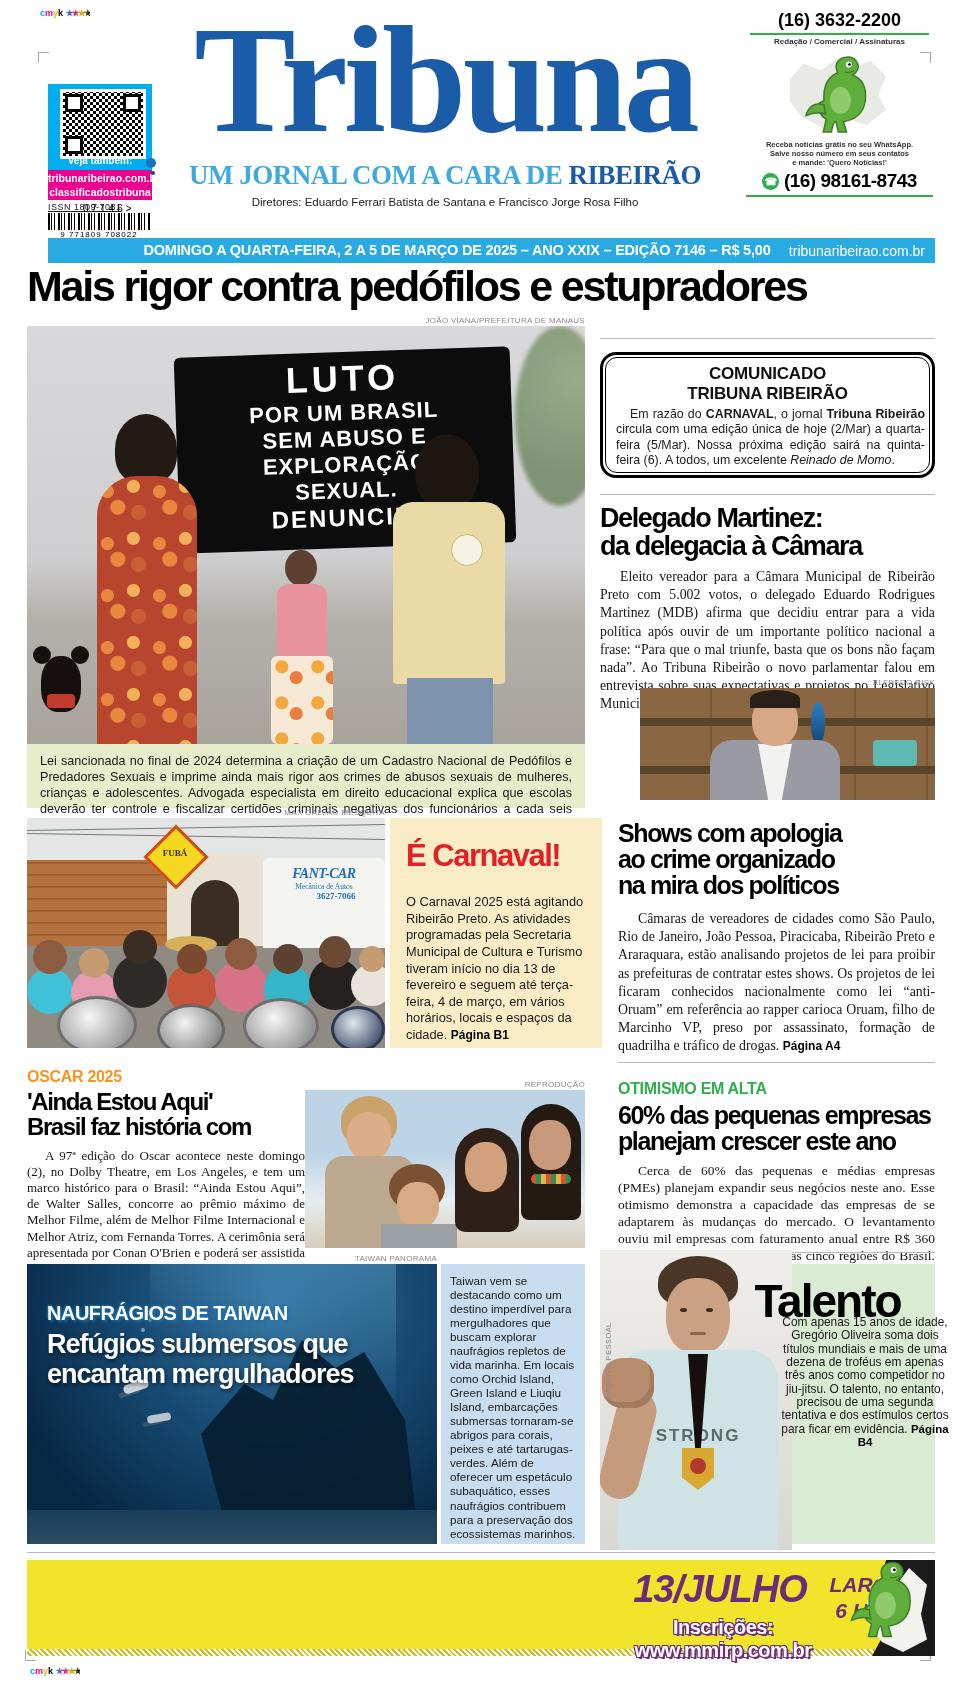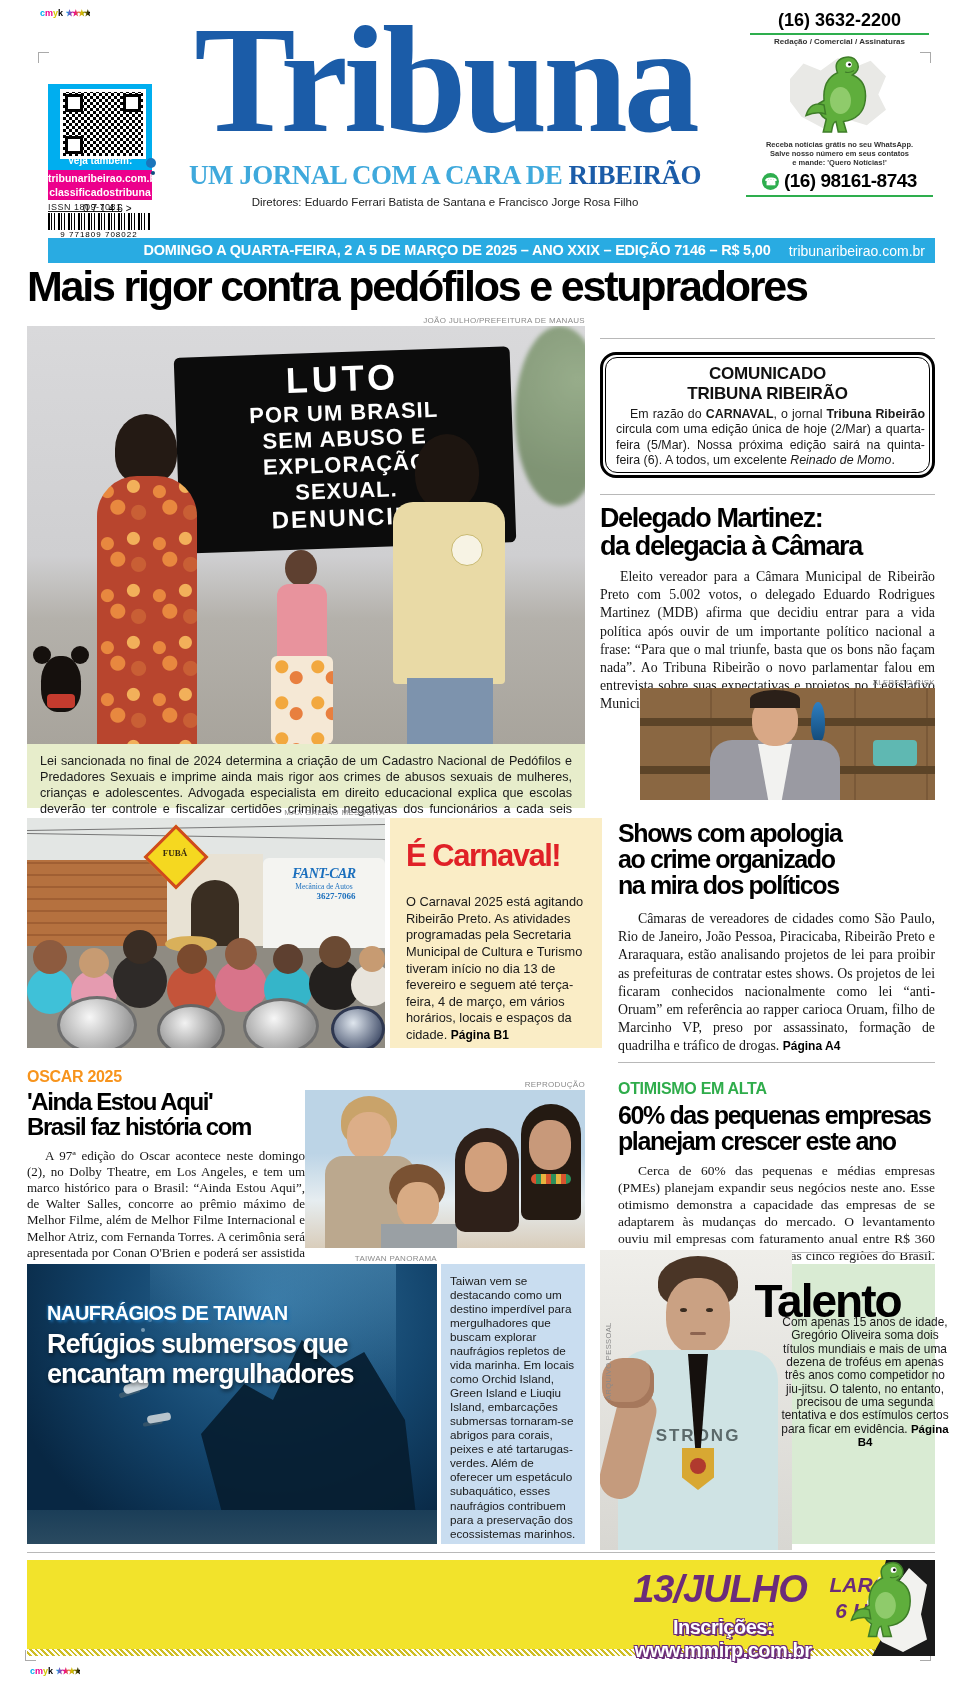--- a/index.html
+++ b/index.html
@@ -90,21 +90,21 @@
 
   <div class="abs" style="left:48px;top:238px;width:887px;height:25px;background:#29ABE2;color:#fff;">
     <div class="abs" style="left:0;top:4px;width:770px;text-align:center;font-weight:700;font-size:14.5px;letter-spacing:-.2px;padding-left:24px;">
       <span>DOMINGO A QUARTA-FEIRA, 2 A 5 DE MARÇO DE 2025 – ANO XXIX – EDIÇÃO 7146 – </span><span style="font-weight:800;">R$ 5,00</span>
     </div>
     <div class="abs" style="right:10px;top:5px;font-weight:400;font-size:14px;">tribunaribeirao.com.br</div>
   </div>
 
   <div class="abs" style="left:27px;top:262px;width:910px;font-weight:700;font-size:43px;letter-spacing:-2.2px;color:#000;white-space:nowrap;font-family:'Liberation Sans',sans-serif;">Mais rigor contra pedófilos e estupradores</div>
 
-  <div class="credit" style="left:27px;top:316px;width:558px;text-align:right;">JOÃO JULHO/PREFEITURA DE MANAUS</div>
+  <div class="credit" style="left:27px;top:316px;width:558px;text-align:right;">JOÃO VIANA/PREFEITURA DE MANAUS</div>
 
   <div class="photo" style="left:27px;top:326px;width:558px;height:418px;background:linear-gradient(180deg,#d9d9db 0%,#cfcfd1 55%,#b4b1ab 70%,#a8a49c 100%);">
     <div class="abs" style="right:-20px;top:0;width:90px;height:180px;background:radial-gradient(circle at 70% 30%,#7d9b6a,#5d7a4c 70%);border-radius:50%;filter:blur(2px);opacity:.7;"></div>
     <div class="abs" style="left:150px;top:26px;width:336px;height:196px;background:#0c0c0c;border-radius:6px;transform:rotate(-2deg);text-align:center;color:#fff;font-weight:700;padding-top:6px;box-sizing:border-box;">
       <div style="font-size:36px;letter-spacing:4px;">LUTO</div>
       <div style="font-size:22px;letter-spacing:1px;">POR UM BRASIL</div>
       <div style="font-size:22px;letter-spacing:1px;">SEM ABUSO E</div>
       <div style="font-size:22px;letter-spacing:1px;">EXPLORAÇÃO</div>
       <div style="font-size:22px;letter-spacing:1px;">SEXUAL.</div>
       <div style="font-size:24px;letter-spacing:2px;">DENUNCIE!</div>

